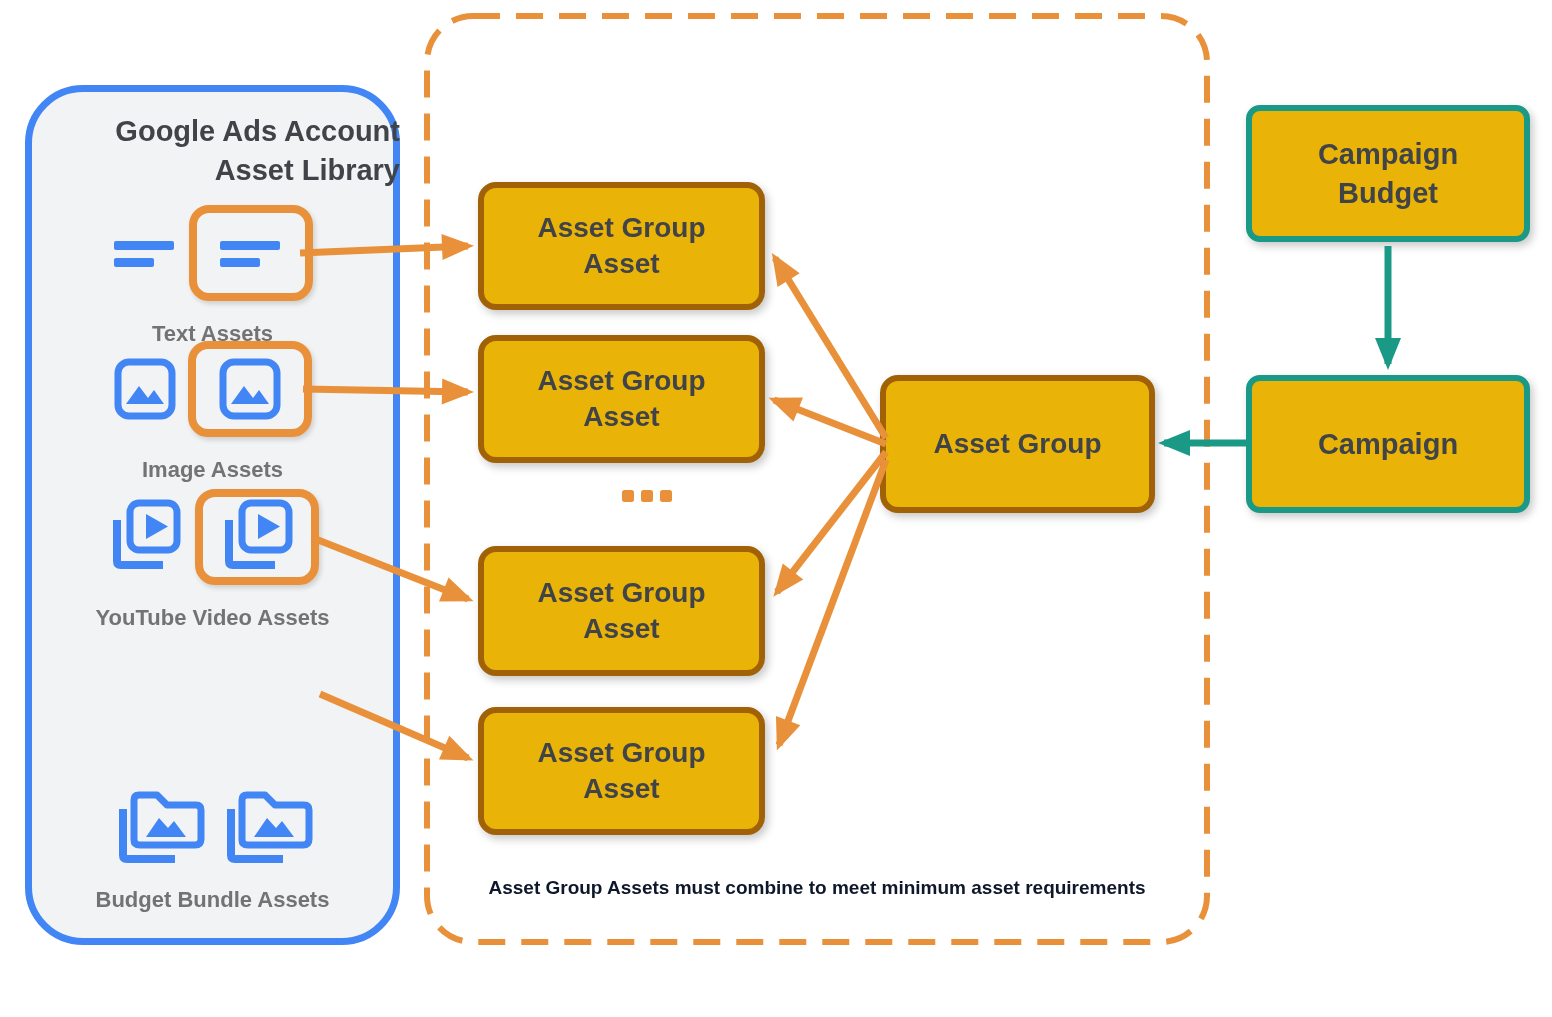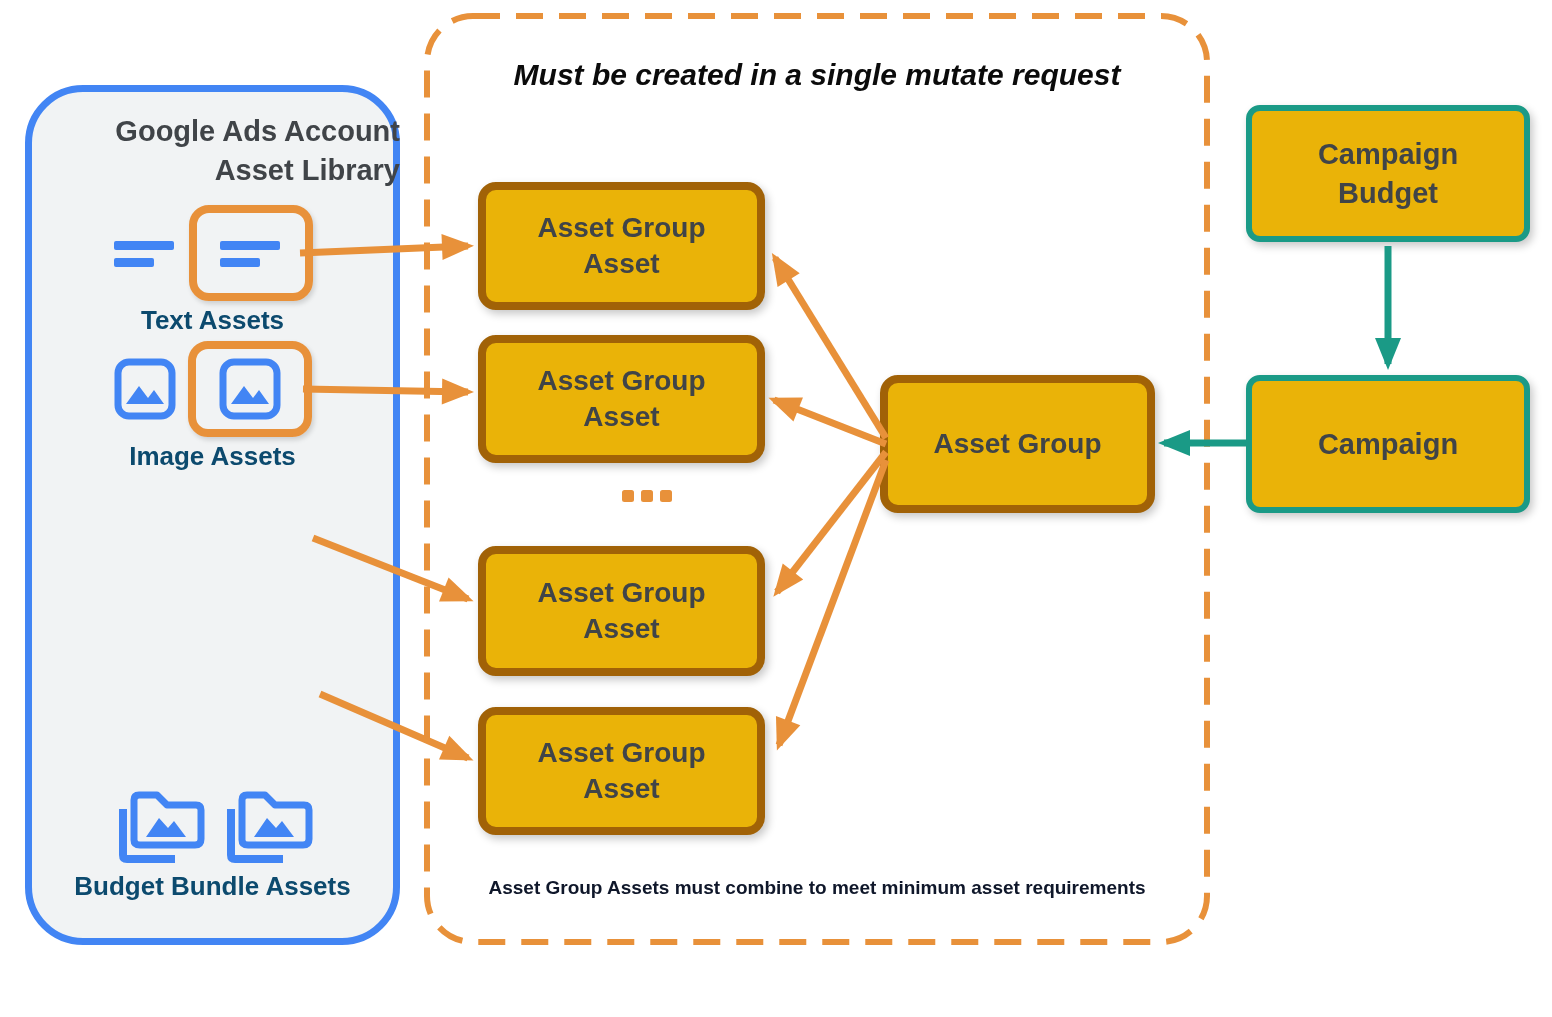--- a/index.html
+++ b/index.html
@@ -21,32 +21,32 @@
     position:absolute;left:25px;width:375px;display:flex;flex-direction:column;
     align-items:center;z-index:2;
   }
   .row-icons{display:flex;align-items:center;gap:12px;}
   .asset-wrap{
     width:124px;height:96px;border:8px solid #E8913A;border-radius:20px;
     display:flex;align-items:center;justify-content:center;box-sizing:border-box;
     box-shadow:2px 3px 5px rgba(0,0,0,0.15);
   }
   .asset-label{
-    margin-top:4px;font-size:26px;font-weight:bold;color:#0c4a6e;text-align:center;
+    margin-top:20px;font-size:22px;font-weight:bold;color:#737373;text-align:center;
   }
   .icon{display:flex;}
   .icon svg{display:block;}
   
   .box{
     position:absolute;box-sizing:border-box;background:#eab308;
     display:flex;flex-direction:column;align-items:center;justify-content:center;
     font-weight:bold;color:#404448;text-align:center;
     box-shadow:3px 4px 8px rgba(0,0,0,0.22);z-index:2;
   }
-  .orange-box{border:8px solid #a16207;border-radius:18px;font-size:28px;line-height:36px;}
+  .orange-box{border:6px solid #a16207;border-radius:18px;font-size:28px;line-height:36px;}
   .teal-box{border:6px solid #1A9A86;border-radius:14px;font-size:29px;line-height:39px;}
   
   .mutate-title{
     position:absolute;left:427px;top:52px;width:780px;text-align:center;
     font-style:italic;font-weight:bold;font-size:30px;line-height:45px;color:#0B0B0B;z-index:2;
   }
   .footnote{
     position:absolute;left:447px;top:877px;width:740px;text-align:center;
     font-weight:bold;font-size:19px;color:#0f172a;z-index:2;
   }
@@ -105,20 +105,41 @@
           <svg width="62" height="62" viewBox="0 0 62 62">
               <rect x="4" y="4" width="54" height="54" rx="11" fill="none" stroke="#4285F4" stroke-width="7"></rect>
               <path d="M12 46 L25 28 L34 40 L40 32 L50 46 Z" fill="#4285F4"></path>
             </svg>
         </span>
       </span>
     </div>
     <div class="asset-label">Image Assets</div>
   </div>
 
+  <div class="asset-row" style="top:489px">
+    <div class="row-icons">
+      <span class="icon">
+        <svg width="76" height="76" viewBox="0 0 76 76">
+            <path d="M10 21 V62 Q10 66 14 66 H56" fill="none" stroke="#4285F4" stroke-width="8"></path>
+            <rect x="23" y="4" width="47" height="47" rx="9" fill="none" stroke="#4285F4" stroke-width="7"></rect>
+            <path d="M39 15 L61 27.5 L39 40 Z" fill="#4285F4"></path>
+          </svg>
+      </span>
+      <span class="asset-wrap">
+        <span class="icon">
+          <svg width="76" height="76" viewBox="0 0 76 76">
+              <path d="M10 21 V62 Q10 66 14 66 H56" fill="none" stroke="#4285F4" stroke-width="8"></path>
+              <rect x="23" y="4" width="47" height="47" rx="9" fill="none" stroke="#4285F4" stroke-width="7"></rect>
+              <path d="M39 15 L61 27.5 L39 40 Z" fill="#4285F4"></path>
+            </svg>
+        </span>
+      </span>
+    </div>
+    <div class="asset-label">YouTube Video  Assets</div>
+  </div>
 
 
   <div class="asset-row" style="top:783px">
     <div class="row-icons" style="gap:16px">
       <span class="icon">
         <svg width="92" height="84" viewBox="0 0 92 84">
             <path d="M10 26 V72 Q10 76 14 76 H62" fill="none" stroke="#4285F4" stroke-width="8"></path>
             <path d="M27 62 Q21 62 21 57 V17 Q21 12 26 12 H44 L54 22 H83 Q88 22 88 27 V56 Q88 62 82 62 Z" fill="none" stroke="#4285F4" stroke-width="7" stroke-linejoin="round"></path>
             <path d="M33 54 L46 35 L55 45 L61 38 L73 54 Z" fill="#4285F4"></path>
           </svg>
@@ -128,21 +149,20 @@
             <path d="M10 26 V72 Q10 76 14 76 H62" fill="none" stroke="#4285F4" stroke-width="8"></path>
             <path d="M27 62 Q21 62 21 57 V17 Q21 12 26 12 H44 L54 22 H83 Q88 22 88 27 V56 Q88 62 82 62 Z" fill="none" stroke="#4285F4" stroke-width="7" stroke-linejoin="round"></path>
             <path d="M33 54 L46 35 L55 45 L61 38 L73 54 Z" fill="#4285F4"></path>
           </svg>
       </span>
     </div>
     <div class="asset-label">Budget Bundle  Assets</div>
   </div>
 
   <div class="mutate-title">
-    <div>Must be created in a single mutate request</div>
   </div>
 
   <div class="box orange-box" style="left:478px;top:182px;width:287px;height:128px">
     <div>Asset Group</div>
     <div>Asset</div>
   </div>
   <div class="box orange-box" style="left:478px;top:335px;width:287px;height:128px">
     <div>Asset Group</div>
     <div>Asset</div>
   </div>

